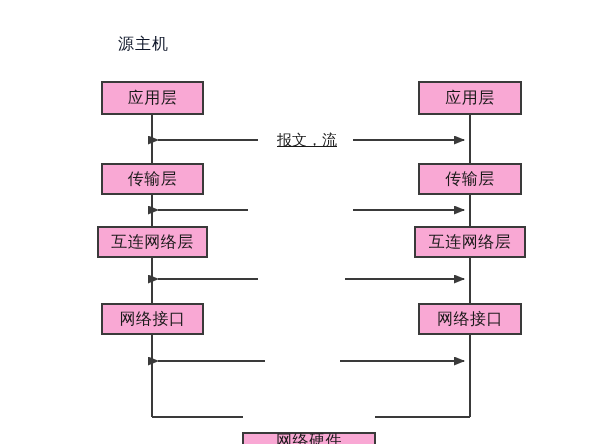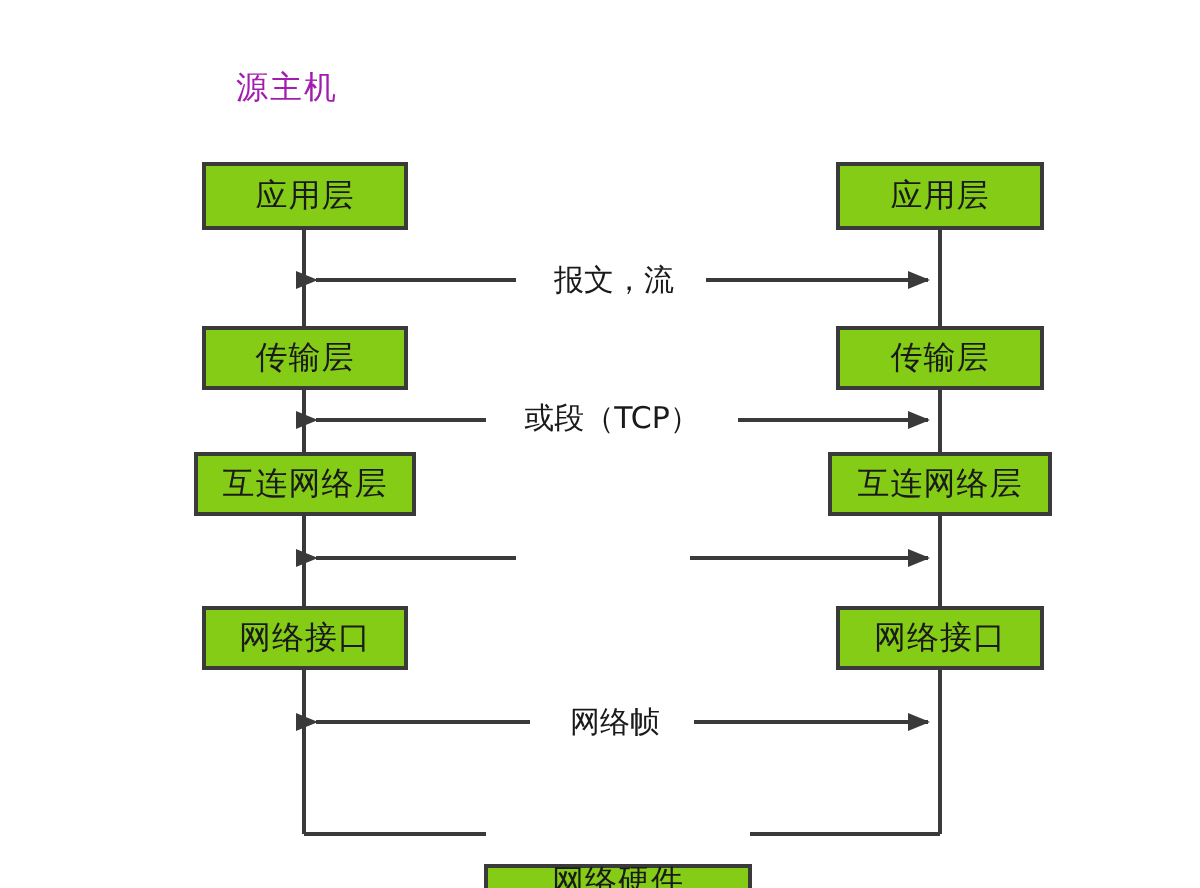--- a/index.html
+++ b/index.html
@@ -23,49 +23,50 @@
     left: 0;
     top: 0;
     width: 600px;
     height: 444px;
     display: block;
   }
   .layer-box {
     position: absolute;
     box-sizing: border-box;
     border: 2px solid #3a3a3a;
-    background: #84cc16;
+    background: #f9a8d4;
     display: flex;
     align-items: center;
     justify-content: center;
     color: #1a1a1a;
     font-size: 16px;
     line-height: 1;
     letter-spacing: 0.5px;
     z-index: 3;
   }
   .host-title {
     position: absolute;
-    color: #a21caf;
+    color: #0f172a;
     font-size: 16px;
     line-height: 1;
     letter-spacing: 1px;
     white-space: nowrap;
     z-index: 3;
   }
   .flow-label {
     position: absolute;
     background: #ffffff;
     color: #1a1a1a;
     font-size: 15px;
     line-height: 20px;
     white-space: nowrap;
     text-align: center;
     padding: 0 5px;
     z-index: 4;
+    text-decoration: underline;
   }
   .flow-label.two-line {
     line-height: 22px;
   }
 </style>
 </head>
 <body>
 
 <div id="diagram-root">
 
@@ -129,19 +130,17 @@
   <div class="layer-box" style="left:418px; top:81px; width:104px; height:34px;">应用层</div>
   <div class="layer-box" style="left:418px; top:163px; width:104px; height:32px;">传输层</div>
   <div class="layer-box" style="left:414px; top:226px; width:112px; height:32px;">互连网络层</div>
   <div class="layer-box" style="left:418px; top:303px; width:104px; height:32px;">网络接口</div>
 
   <div class="layer-box" style="left:242px; top:392px; width:134px; height:17px;margin-top:40px;">网络硬件</div>
 
   <div class="flow-label" style="left:261px; top:130px; width:82px;">报文，流</div>
 
   <div class="flow-label two-line" style="left:243px; top:198px; width:116px;">
-    <div>或段（TCP）</div>
   </div>
 
 
-  <div class="flow-label" style="left:268px; top:351px; width:69px;">网络帧</div>
 
 </div>
 
 </body></html>

